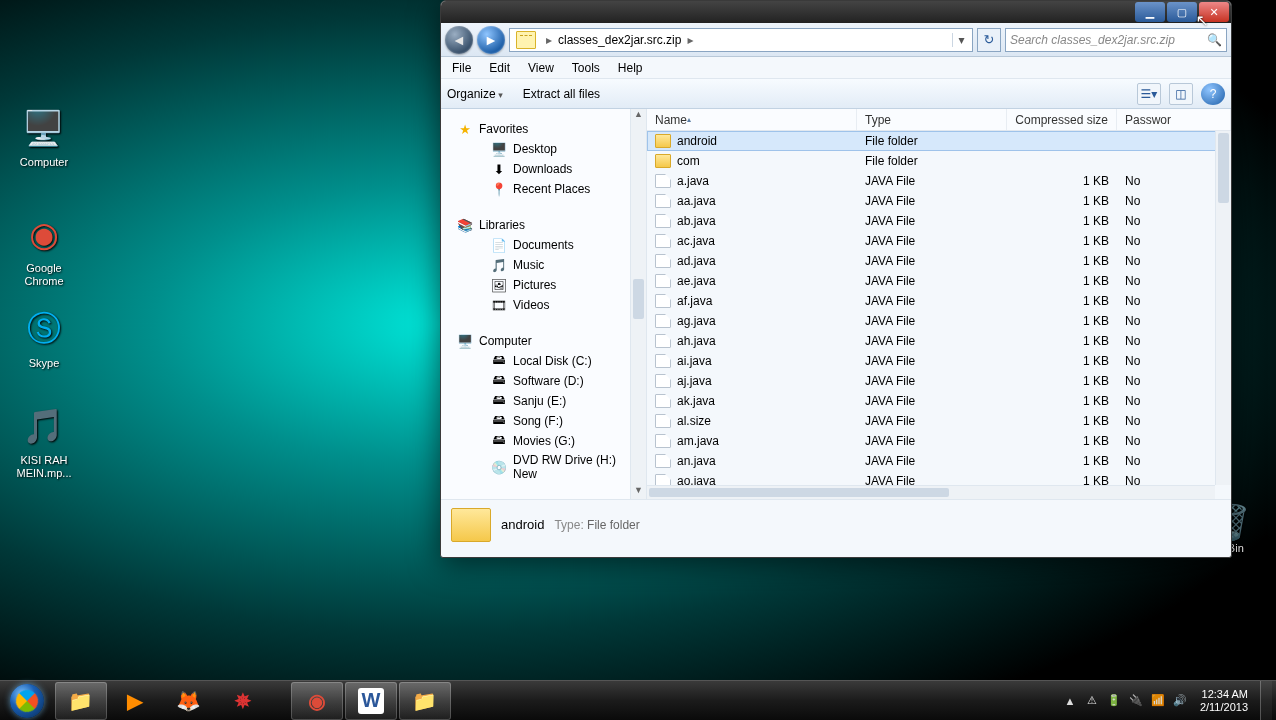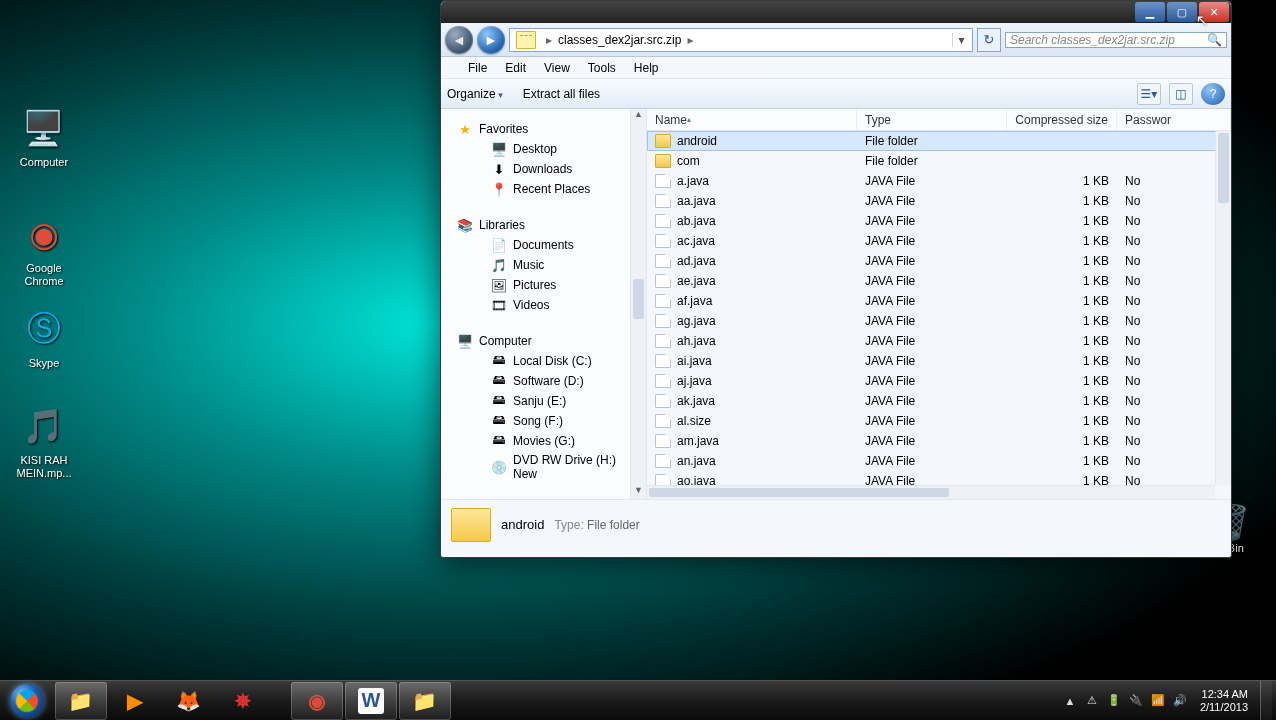--- a/index.html
+++ b/index.html
@@ -46,24 +46,24 @@
 
 .navrow { height:34px; background:linear-gradient(to bottom,#eef4fb,#dce7f3); display:flex; align-items:center; padding:0 4px; gap:4px; border-bottom:1px solid #b8c8d8;}
 .navbtn{width:28px;height:28px;border-radius:50%;background:radial-gradient(circle at 35% 30%,#8fc5ff,#1e5fa8 70%);display:flex;align-items:center;justify-content:center;color:#fff;font-size:14px;box-shadow:inset 0 0 2px rgba(255,255,255,.6),0 1px 2px rgba(0,0,0,.3);}
 .navbtn.disabled{filter:grayscale(.6) brightness(.9);}
 .addrbar{flex:1;height:24px;background:#fff;border:1px solid #8aa5c2;display:flex;align-items:center;font-size:12px;padding:0 2px;}
 .addrbar .crumb-icon{width:20px;height:18px;background:#fff3b0;border:1px solid #d9b32a;border-radius:1px;margin:0 4px;position:relative;}
 .addrbar .crumb-icon::after{content:"";position:absolute;inset:3px;border-top:1px dashed #c9a21c;}
 .addrbar .sep{padding:0 6px;color:#666;}
 .addrbar .dd{margin-left:auto;width:18px;text-align:center;color:#555;border-left:1px solid #cbd6e2;}
 .refresh{width:24px;height:24px;border:1px solid #8aa5c2;background:#eaf1f9;display:flex;align-items:center;justify-content:center;color:#2a5a99;font-size:13px;}
-.searchbox{width:222px;height:16px;background:#fff;border:1px solid #8aa5c2;display:flex;align-items:center;padding:0 4px;font-size:12px;color:#888;font-style:italic;}
+.searchbox{width:222px;height:24px;background:#fff;border:1px solid #8aa5c2;display:flex;align-items:center;padding:0 4px;font-size:12px;color:#888;font-style:italic;}
 .searchbox .sicon{margin-left:auto;font-style:normal;color:#2a5a99;}
 
-.menubar{height:22px;background:#f4f8fc;display:flex;align-items:center;gap:2px;padding:0 19px;font-size:12px;border-bottom:1px solid #dfe7ef;}
+.menubar{height:22px;background:#f4f8fc;display:flex;align-items:center;gap:2px;padding:0 3px;font-size:12px;border-bottom:1px solid #dfe7ef;}
 .menubar span{padding:2px 8px;}
 
 .cmdbar{height:30px;background:linear-gradient(to bottom,#f7fbff,#e2ecf6);display:flex;align-items:center;padding:0 6px;gap:20px;font-size:12px;border-bottom:1px solid #c2d2e2;}
 .cmdbar .organize::after{content:" ▾";font-size:9px;color:#555;}
 .cmdbar .right{margin-left:auto;display:flex;align-items:center;gap:8px;}
 .viewbtn,.panebtn,.helpbtn{width:24px;height:22px;border:1px solid #b8c8d8;border-radius:2px;background:#f1f6fb;display:flex;align-items:center;justify-content:center;color:#2a5a99;font-size:12px;}
 .helpbtn{background:radial-gradient(circle at 35% 30%,#8fc5ff,#1e5fa8);color:#fff;border:none;border-radius:50%;}
 
 .body{display:flex;height:390px;}
 .navpane{width:206px;border-right:1px solid #dfe7ef;padding:6px 0;font-size:12px;overflow:hidden;background:#fafcff;position:relative;}

